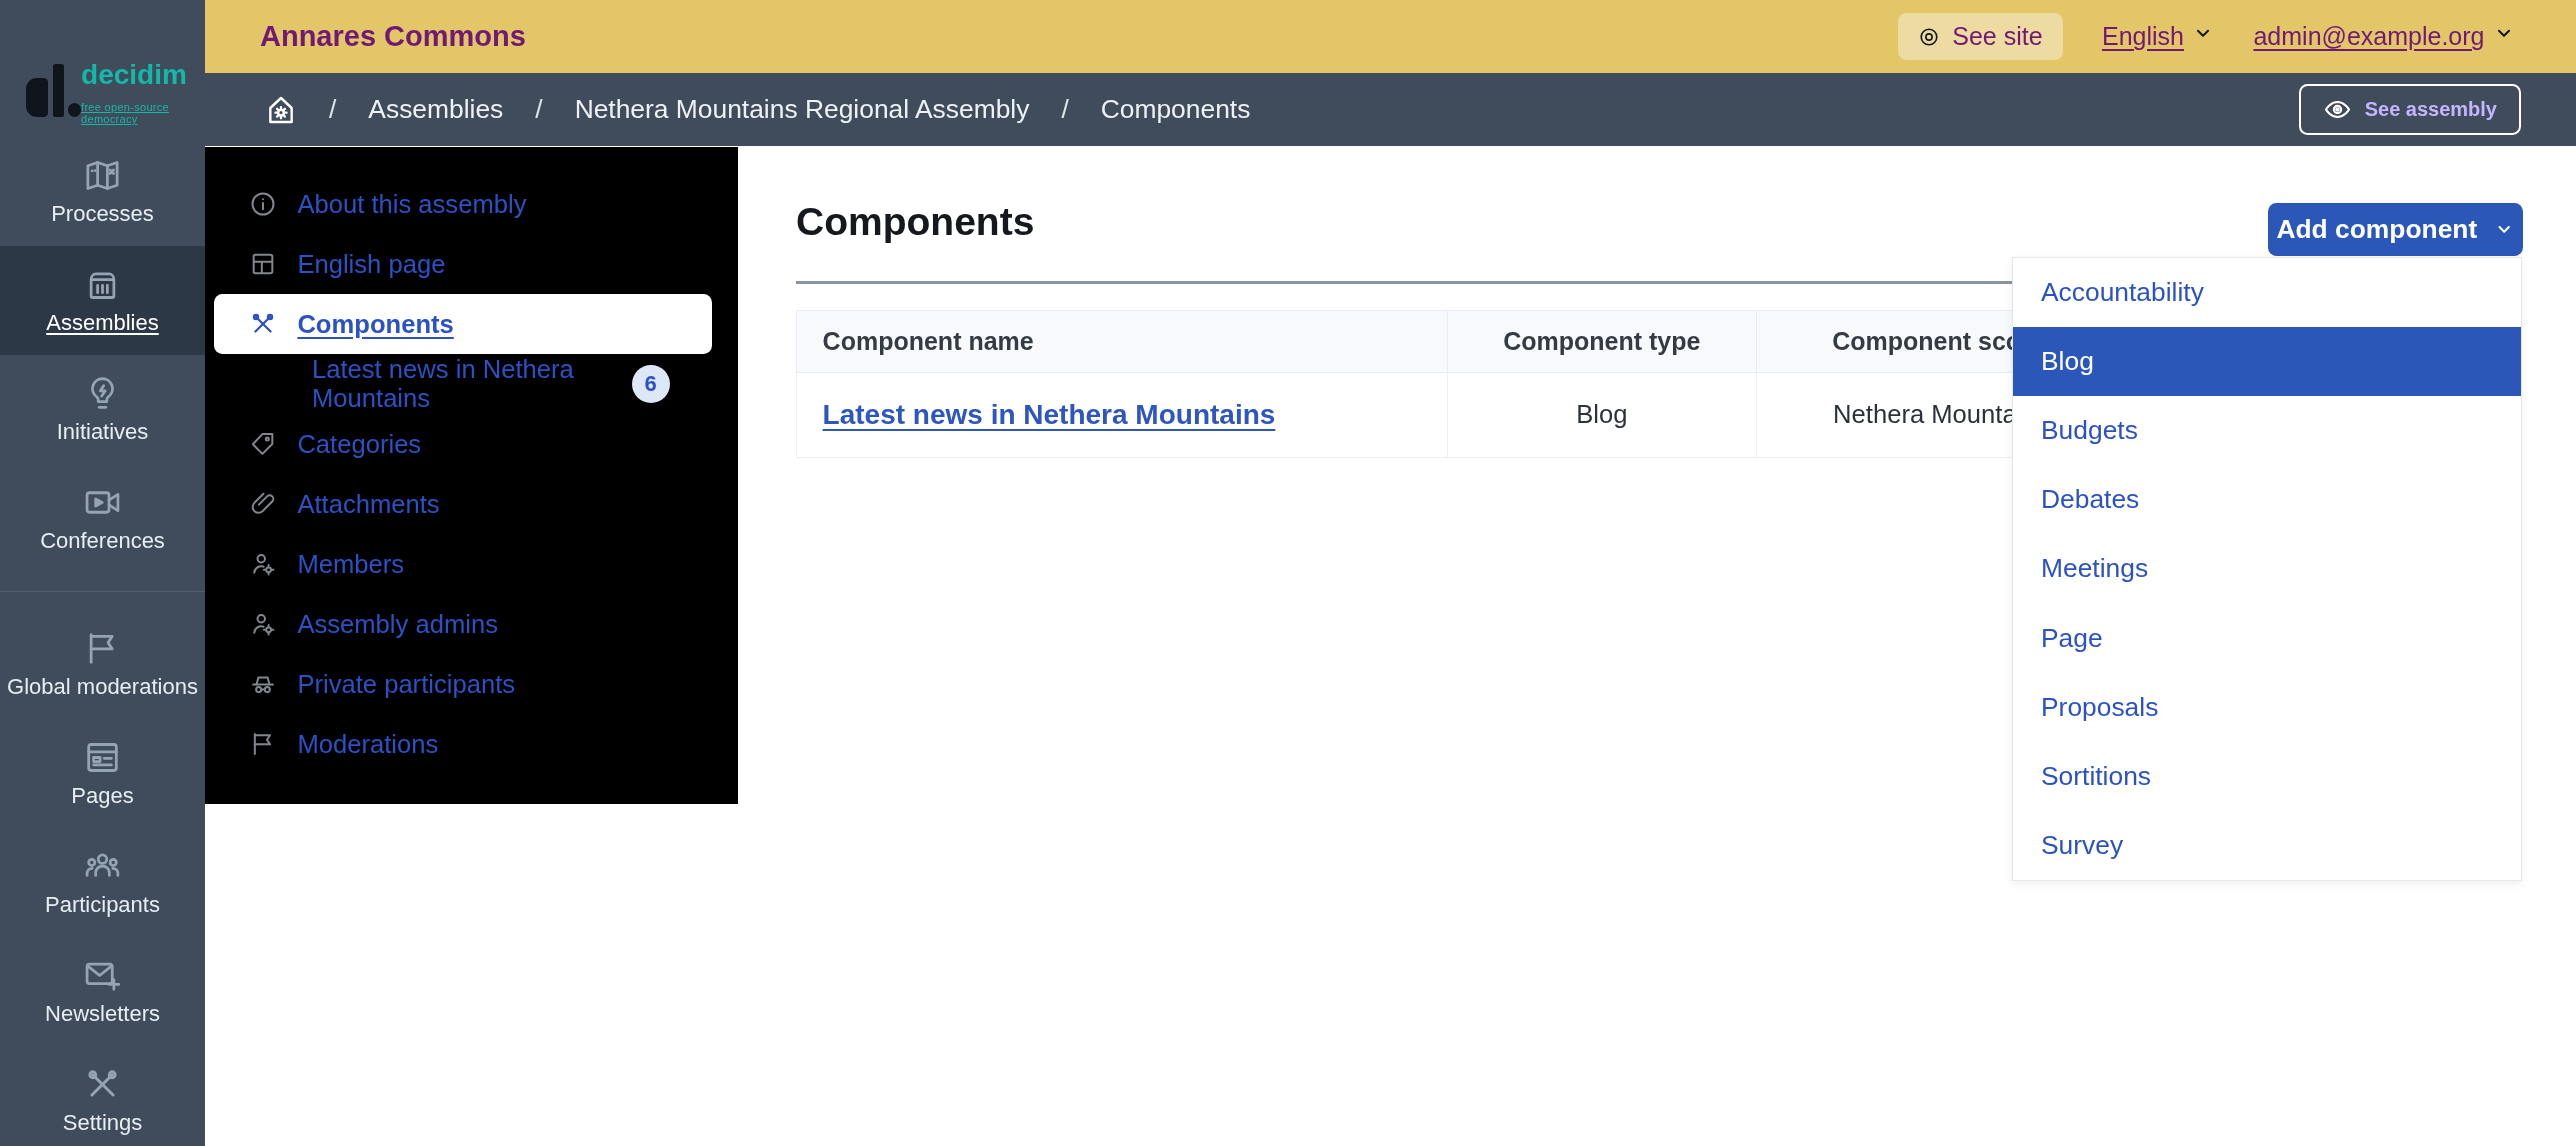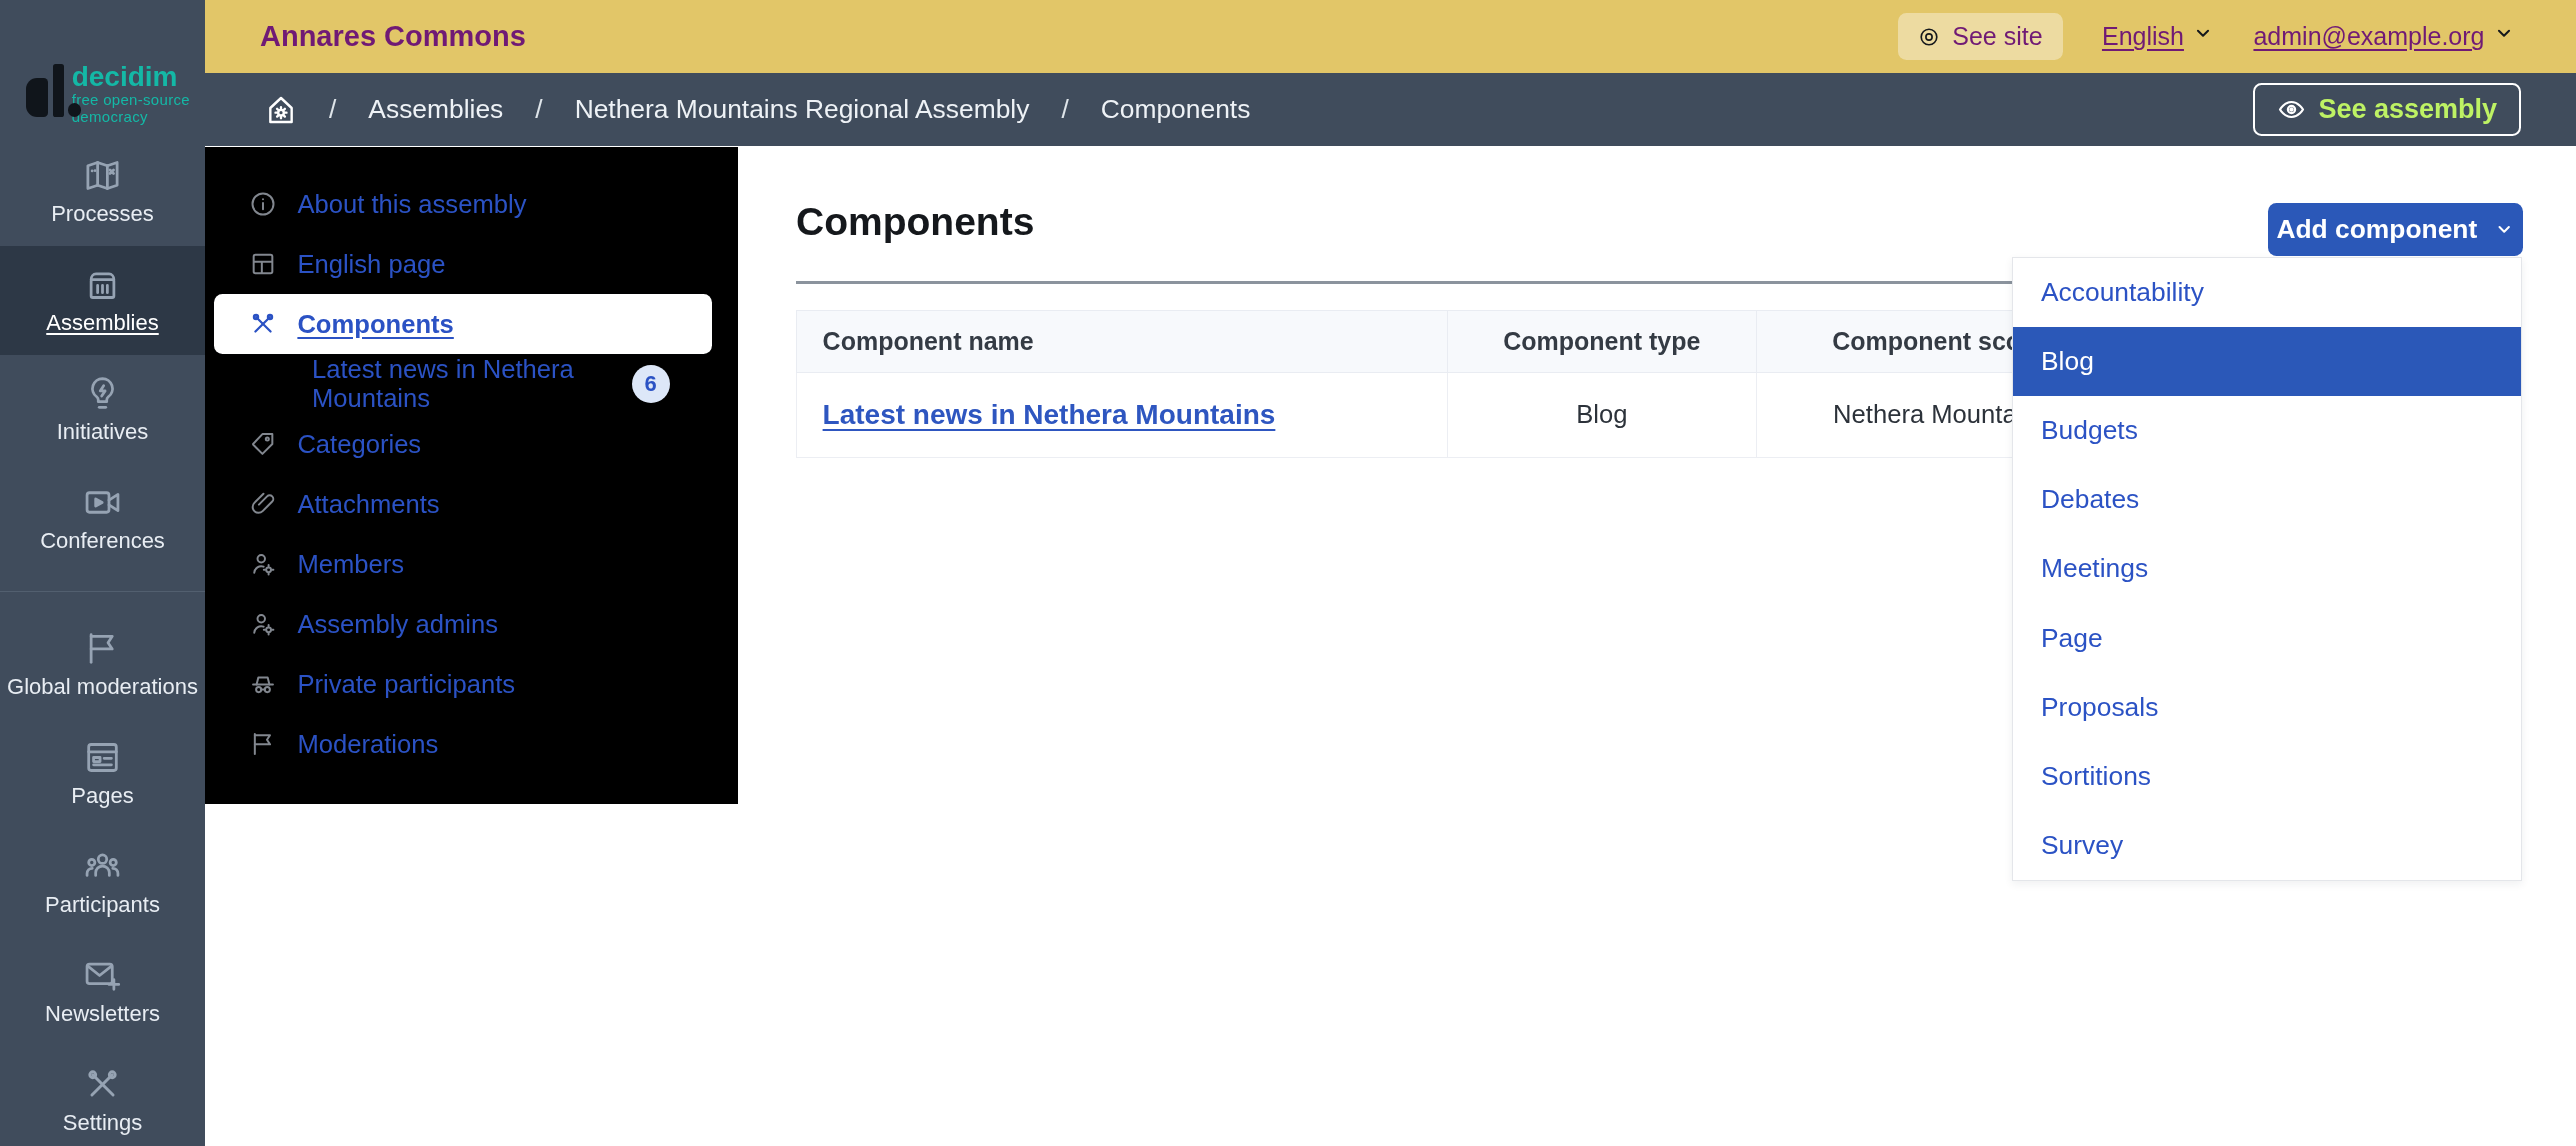--- a/index.html
+++ b/index.html
@@ -8,21 +8,21 @@
 
   
   .sidebar{position:absolute;left:0;top:0;width:205px;height:1147px;background:#404c5c;z-index:30;}
   .logo{height:137px;display:flex;flex-direction:column;justify-content:flex-end;padding:0 0 12px 25.6px;box-sizing:border-box;color:#14b8a6;}
   .logo-row{display:flex;align-items:flex-end;gap:8.5px;}
   .logo-mark{position:relative;width:56px;height:56px;}
   .logo-mark .m1{position:absolute;left:0;bottom:8.5px;width:22px;height:39px;background:#10151b;border-radius:11px 4.3px 4.3px 11px;}
   .logo-mark .m2{position:absolute;left:27px;bottom:8.5px;width:11px;height:53px;background:#10151b;border-radius:2.6px;}
   .logo-mark .m3{position:absolute;left:42px;bottom:8.5px;width:13.6px;height:13.6px;background:#10151b;border-radius:50%;}
   .logo-text .brand{font-size:28px;font-weight:bold;line-height:1;}
-  .logo-text .tagline{font-size:15px;letter-spacing:0.3px;margin-top:0;}
+  .logo-text .tagline{font-size:11px;letter-spacing:0.3px;margin-top:12px;text-decoration:underline;}
   .sb-nav{display:flex;flex-direction:column;}
   .sb-item{height:109px;display:flex;flex-direction:column;align-items:center;justify-content:center;gap:7px;color:#e8edf3;cursor:pointer;}
   .sb-item .icn{width:39px;height:39px;color:#96a3b3;}
   .sb-item .icn svg{width:39px;height:39px;display:block;}
   .sb-item .lbl{font-size:22px;text-align:center;line-height:1.1;}
   .sb-item.active{background:#2d3846;}
   .sb-item.active .lbl{color:#fff;text-decoration:underline;text-underline-offset:3.4px;}
   .sb-divider{border:none;border-top:1.7px solid #525f6f;margin:18px 0;}
 
   
@@ -34,21 +34,21 @@
   .top-link .txt{text-decoration:underline;text-underline-offset:4.3px;}
   .icn16 svg{width:22px;height:22px;display:block;}
   .icn20 svg{width:29px;height:29px;display:block;}
 
   
   .crumbbar{position:absolute;left:205px;top:73px;width:2371px;height:73px;background:#404c5c;display:flex;align-items:center;color:#eef2f6;font-size:26.4px;padding-left:60px;box-sizing:border-box;z-index:10;}
   .crumbbar .sep{margin:0 32px;color:#dfe5ea;}
   .crumb{cursor:pointer;}
   .home-ic{width:32px;height:32px;color:#fff;cursor:pointer;}
   .home-ic svg{width:32px;height:32px;display:block;}
-  .see-assembly{margin-left:auto;margin-right:55px;display:flex;align-items:center;gap:12.8px;border:2.6px solid #fff;border-radius:8.5px;padding:9.4px 22px;font-size:27px;font-weight:bold;color:#bef264;background:transparent;cursor:pointer;}
+  .see-assembly{margin-left:auto;margin-right:55px;display:flex;align-items:center;gap:12.8px;border:2.6px solid #fff;border-radius:8.5px;padding:9.4px 22px;font-size:20px;font-weight:bold;color:#c4b5fd;background:transparent;cursor:pointer;}
 
   
   .subnav{position:absolute;left:202px;top:147px;width:536px;height:657px;background:#000000;padding-top:27px;box-sizing:border-box;z-index:5;}
   .sn-item{height:60px;display:flex;align-items:center;gap:20.4px;padding-left:47px;margin-right:26.4px;font-size:25.6px;color:#2b52c4;cursor:pointer;}
   .sn-item .icn{width:28px;height:28px;color:#82878f;flex:0 0 auto;}
   .sn-item .icn svg{width:28px;height:28px;display:block;}
   .sn-item.active{background:#fff;border-radius:8.5px;margin-left:12px;padding-left:35px;box-shadow:0 0.9px 2.6px rgba(40,50,70,.05);}
   .sn-item.active .lbl{font-weight:bold;text-decoration:underline;text-underline-offset:4.3px;}
   .sn-item.active .icn{color:#2b52c4;}
   .sn-item.subitem{padding-left:110px;}

